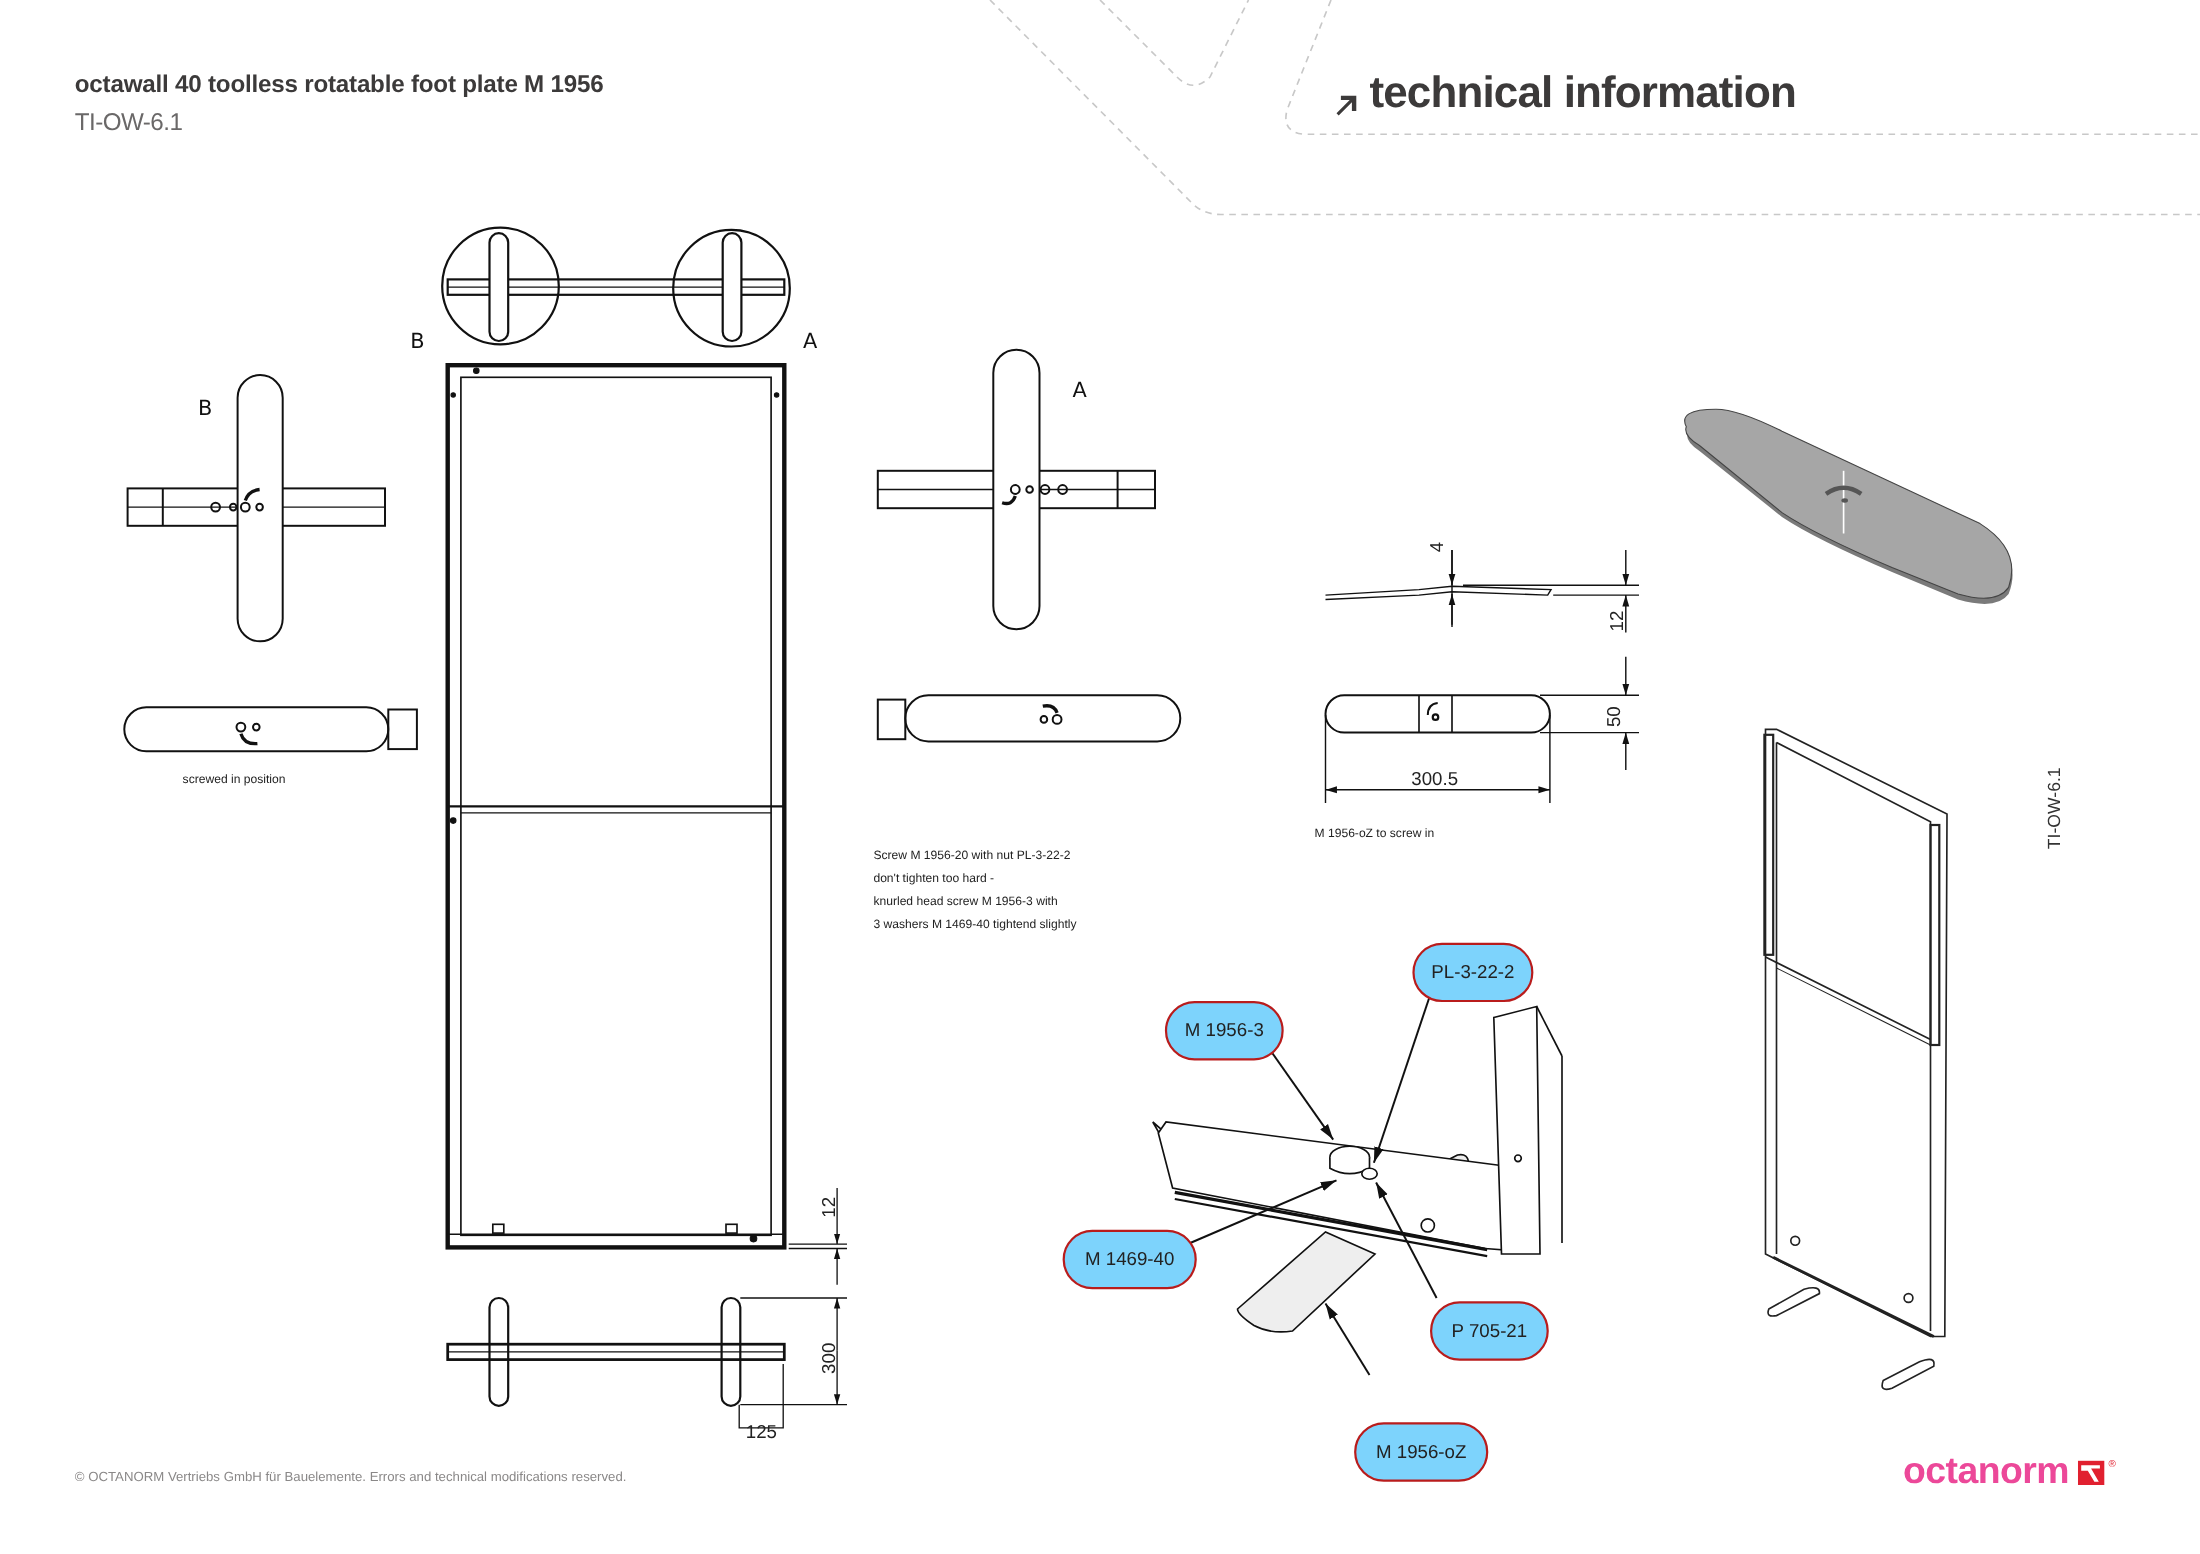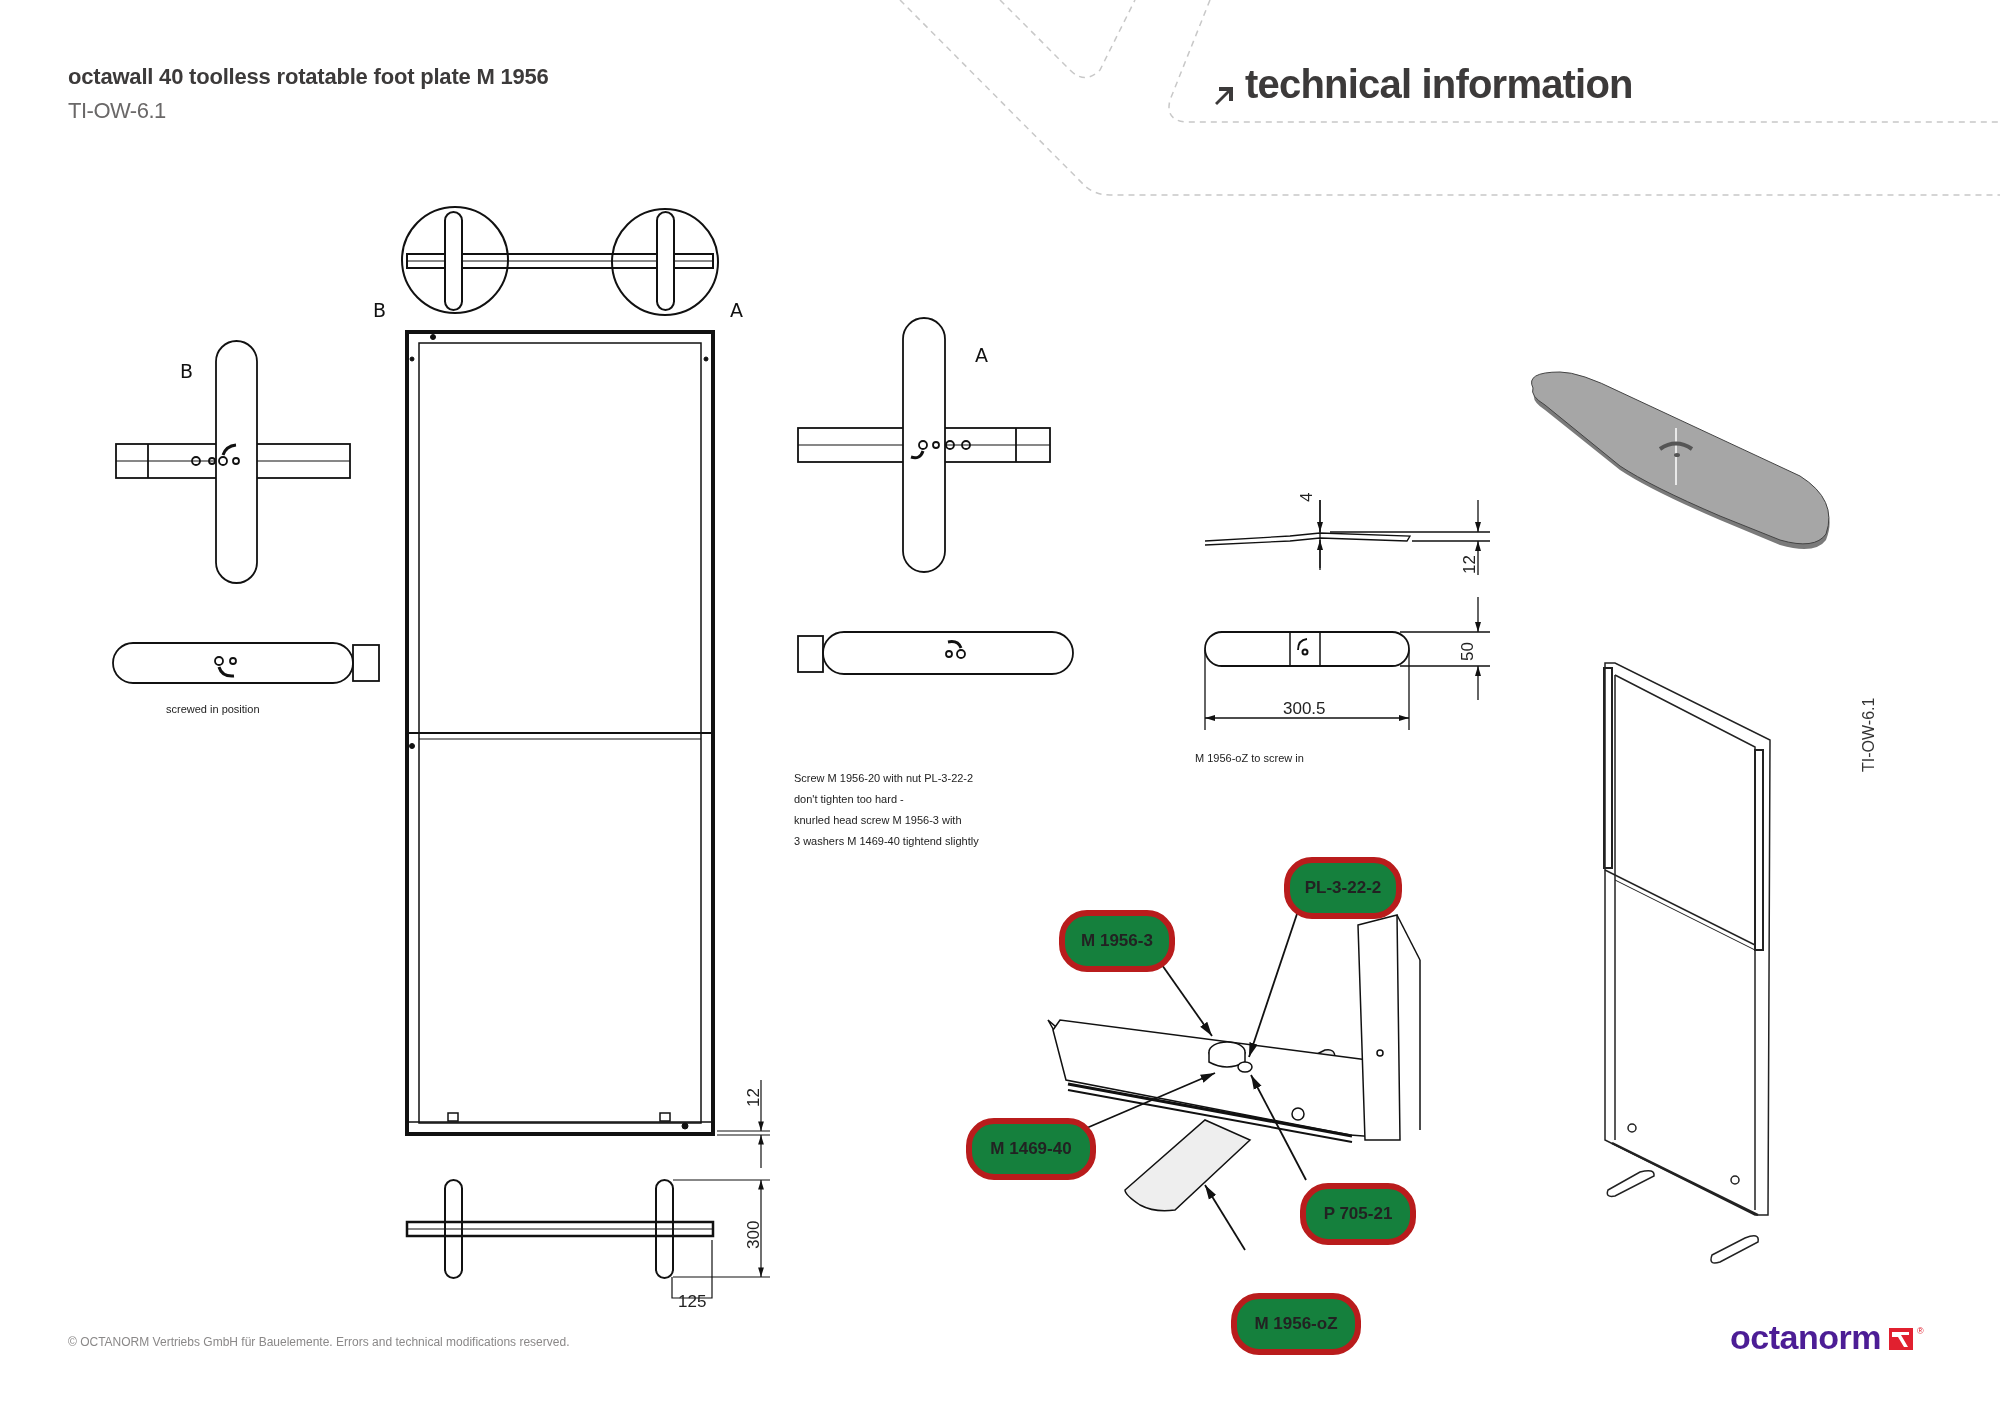--- a/index.html
+++ b/index.html
@@ -5,25 +5,25 @@
     html, body { margin: 0; padding: 0; background: #ffffff; }
     body { width: 2000px; height: 1413px; position: relative; overflow: hidden; font-family: "Liberation Sans", sans-serif; color: #3c3a3a; }
     .abs { position: absolute; }
     #bg-svg { position: absolute; left: 0; top: 0; }
     .doc-title { left: 68px; top: 64px; font-size: 22px; font-weight: bold; color: #3c3a3a; letter-spacing: -0.2px; }
     .doc-code { left: 68px; top: 98px; font-size: 22px; color: #6a6868; font-weight: normal; letter-spacing: -0.5px; }
     .section-title { left: 1213px; top: 62px; font-size: 40px; font-weight: bold; color: #3c3a3a; letter-spacing: -0.8px; display: flex; align-items: flex-end; gap: 10px; }
     .arrow-icon { display: inline-block; width: 22px; height: 22px; }
     .lbl { font-family: "DejaVu Sans", sans-serif; font-size: 19px; color: #111; }
     .note { font-size: 11px; color: #222; line-height: 21px; white-space: pre; }
-    .callout { position: absolute; border: 6px solid #b91c1c; border-radius: 28px; background: #15803d; font-size: 17px; color: #222; display: flex; align-items: center; justify-content: center; font-weight: bold; }
+    .callout { position: absolute; border: 2px solid #b91c1c; border-radius: 28px; background: #7dd3fc; font-size: 17px; color: #222; display: flex; align-items: center; justify-content: center; }
     .dim { font-size: 17px; color: #222; }
     .footer { left: 68px; top: 1335px; font-size: 12px; color: #8a8888; text-align: center; }
     .logo { left: 1730px; top: 1318px; display: flex; align-items: center; gap: 8px; }
-    .logo-text { font-size: 34px; font-weight: bold; color: #4c1d95; letter-spacing: -0.5px; }
+    .logo-text { font-size: 34px; font-weight: bold; color: #ec4899; letter-spacing: -0.5px; }
     .vert-code { left: 1860px; top: 700px; font-size: 16px; color: #333; transform: rotate(-90deg); transform-origin: left top; }
   </style>
 </head>
 <body>
 
 <svg id="bg-svg" width="2000" height="1413" viewBox="0 0 2000 1413">
   <defs>
     <marker id="arr" viewBox="0 0 10 10" refX="10" refY="5" markerWidth="8" markerHeight="8" orient="auto-start-reverse">
       <path d="M0,2 L10,5 L0,8 z" fill="#111"></path>
     </marker>

